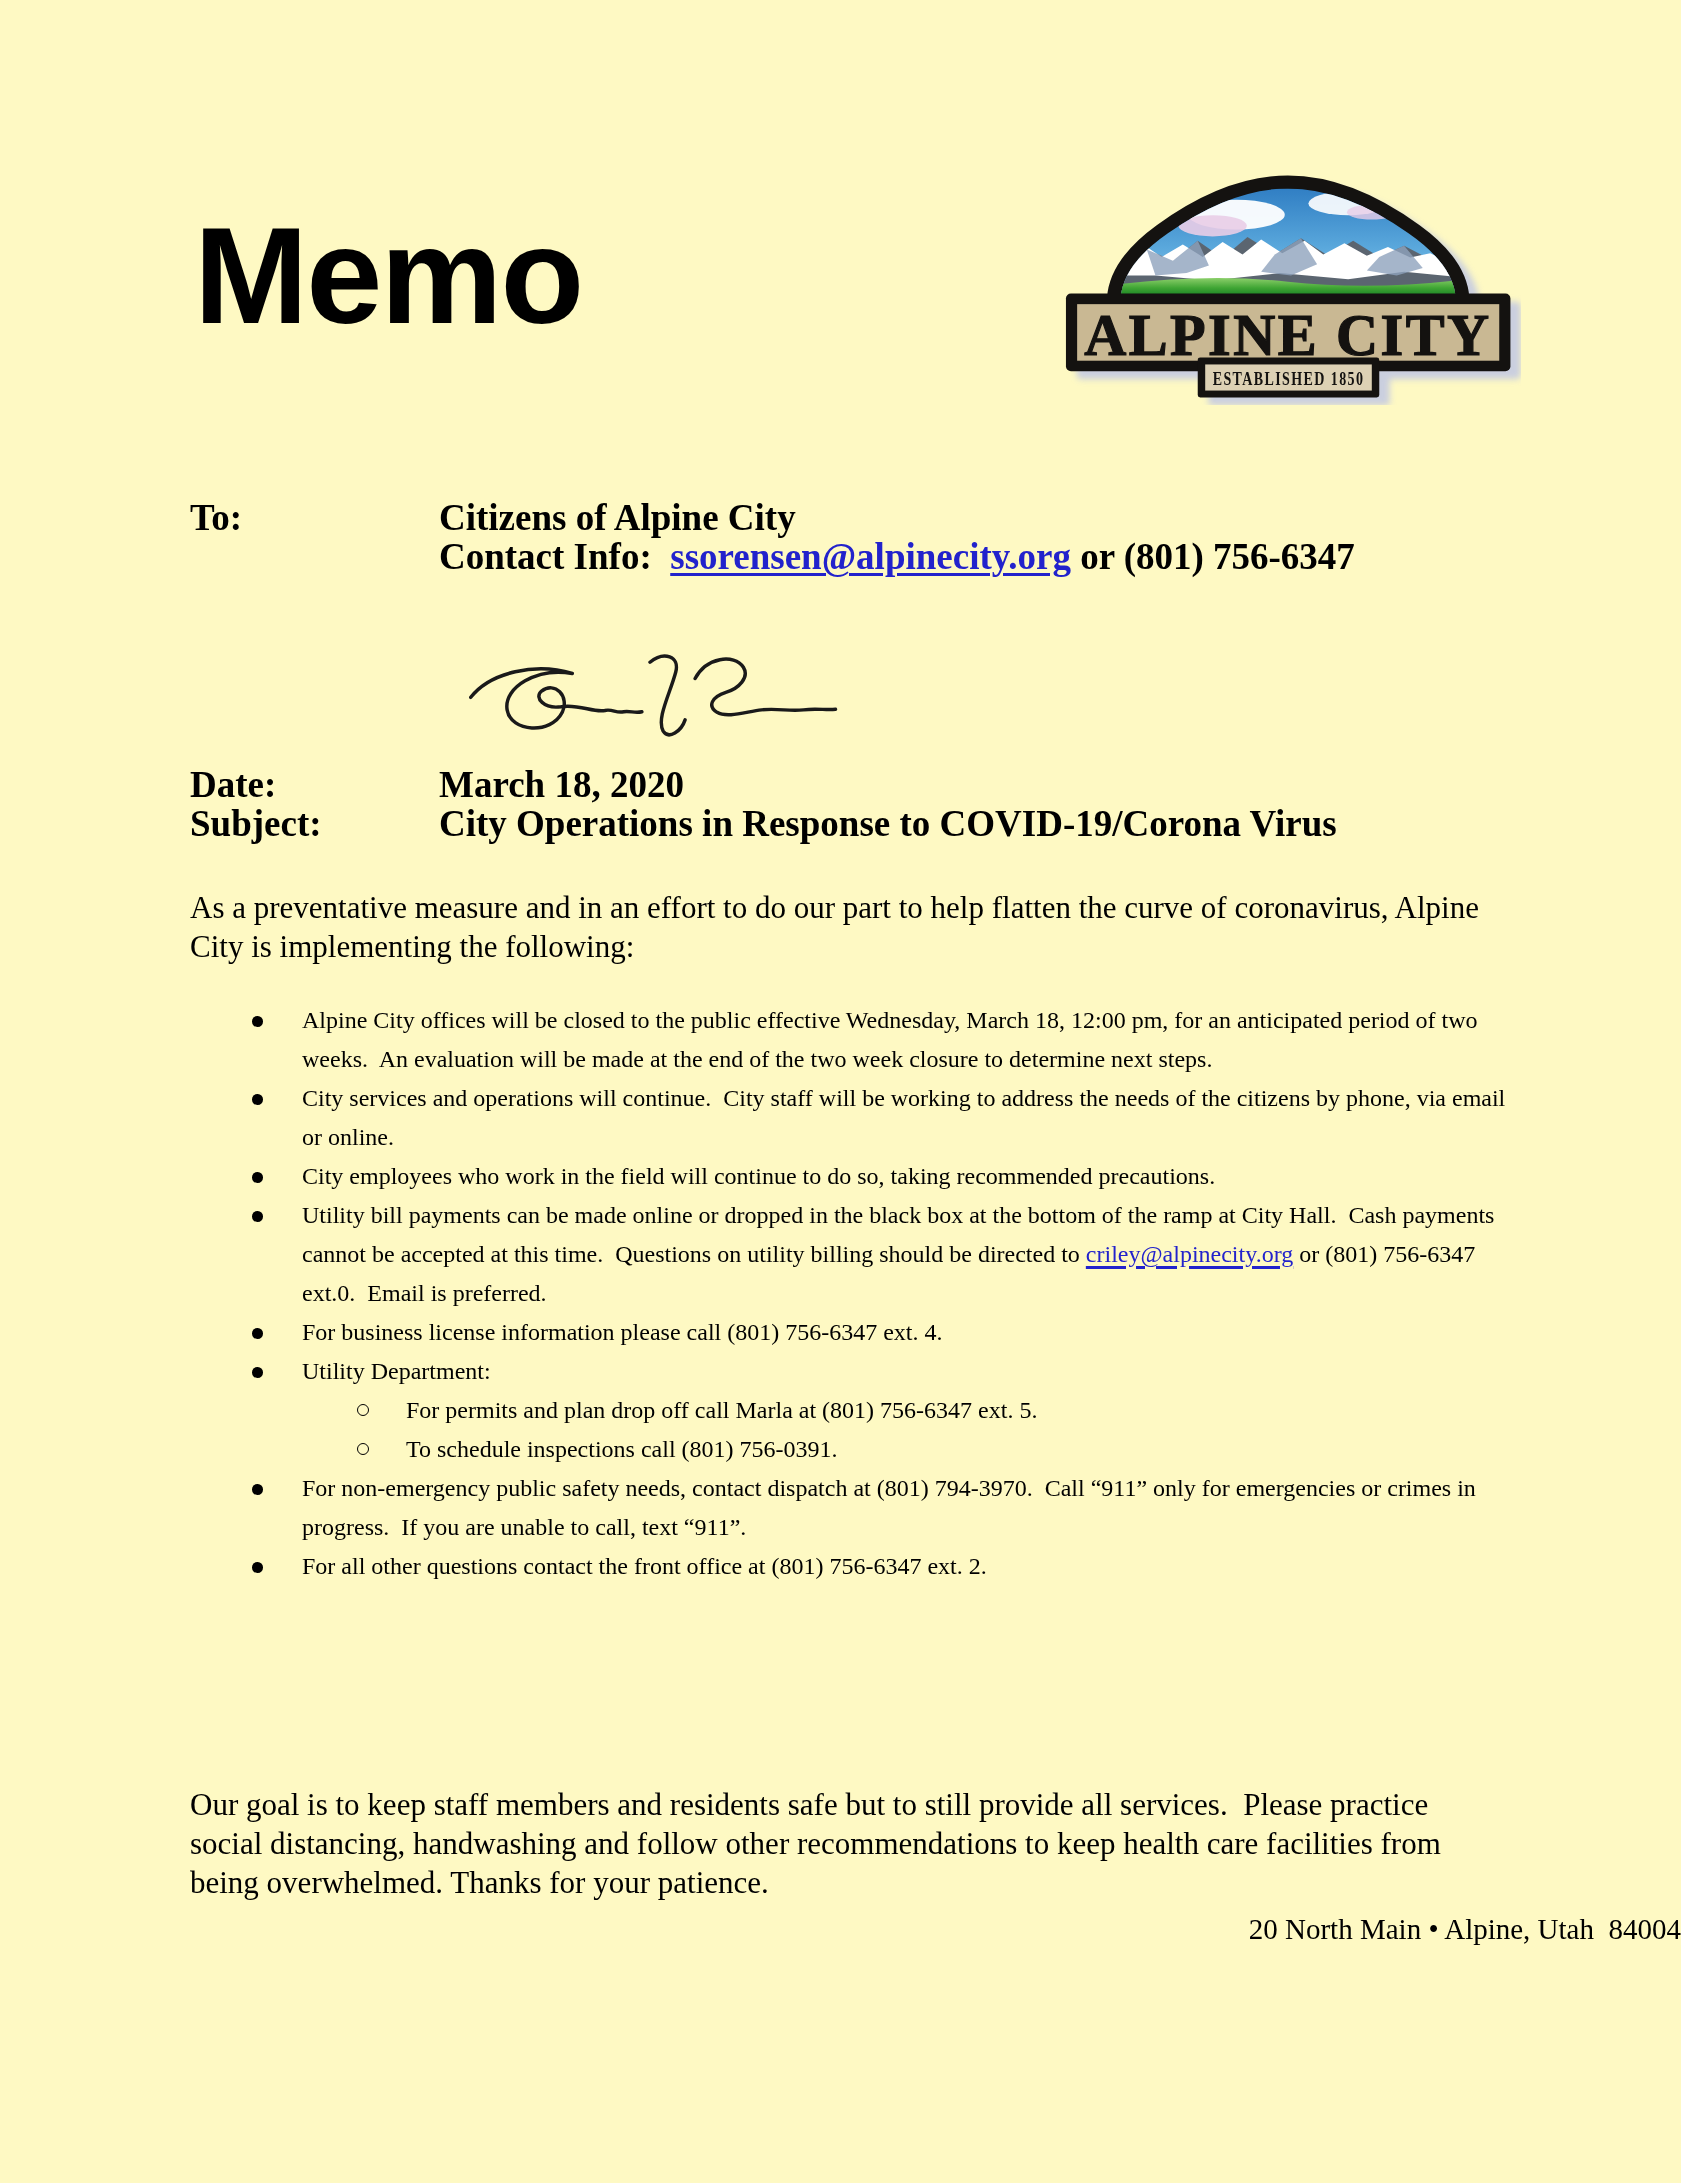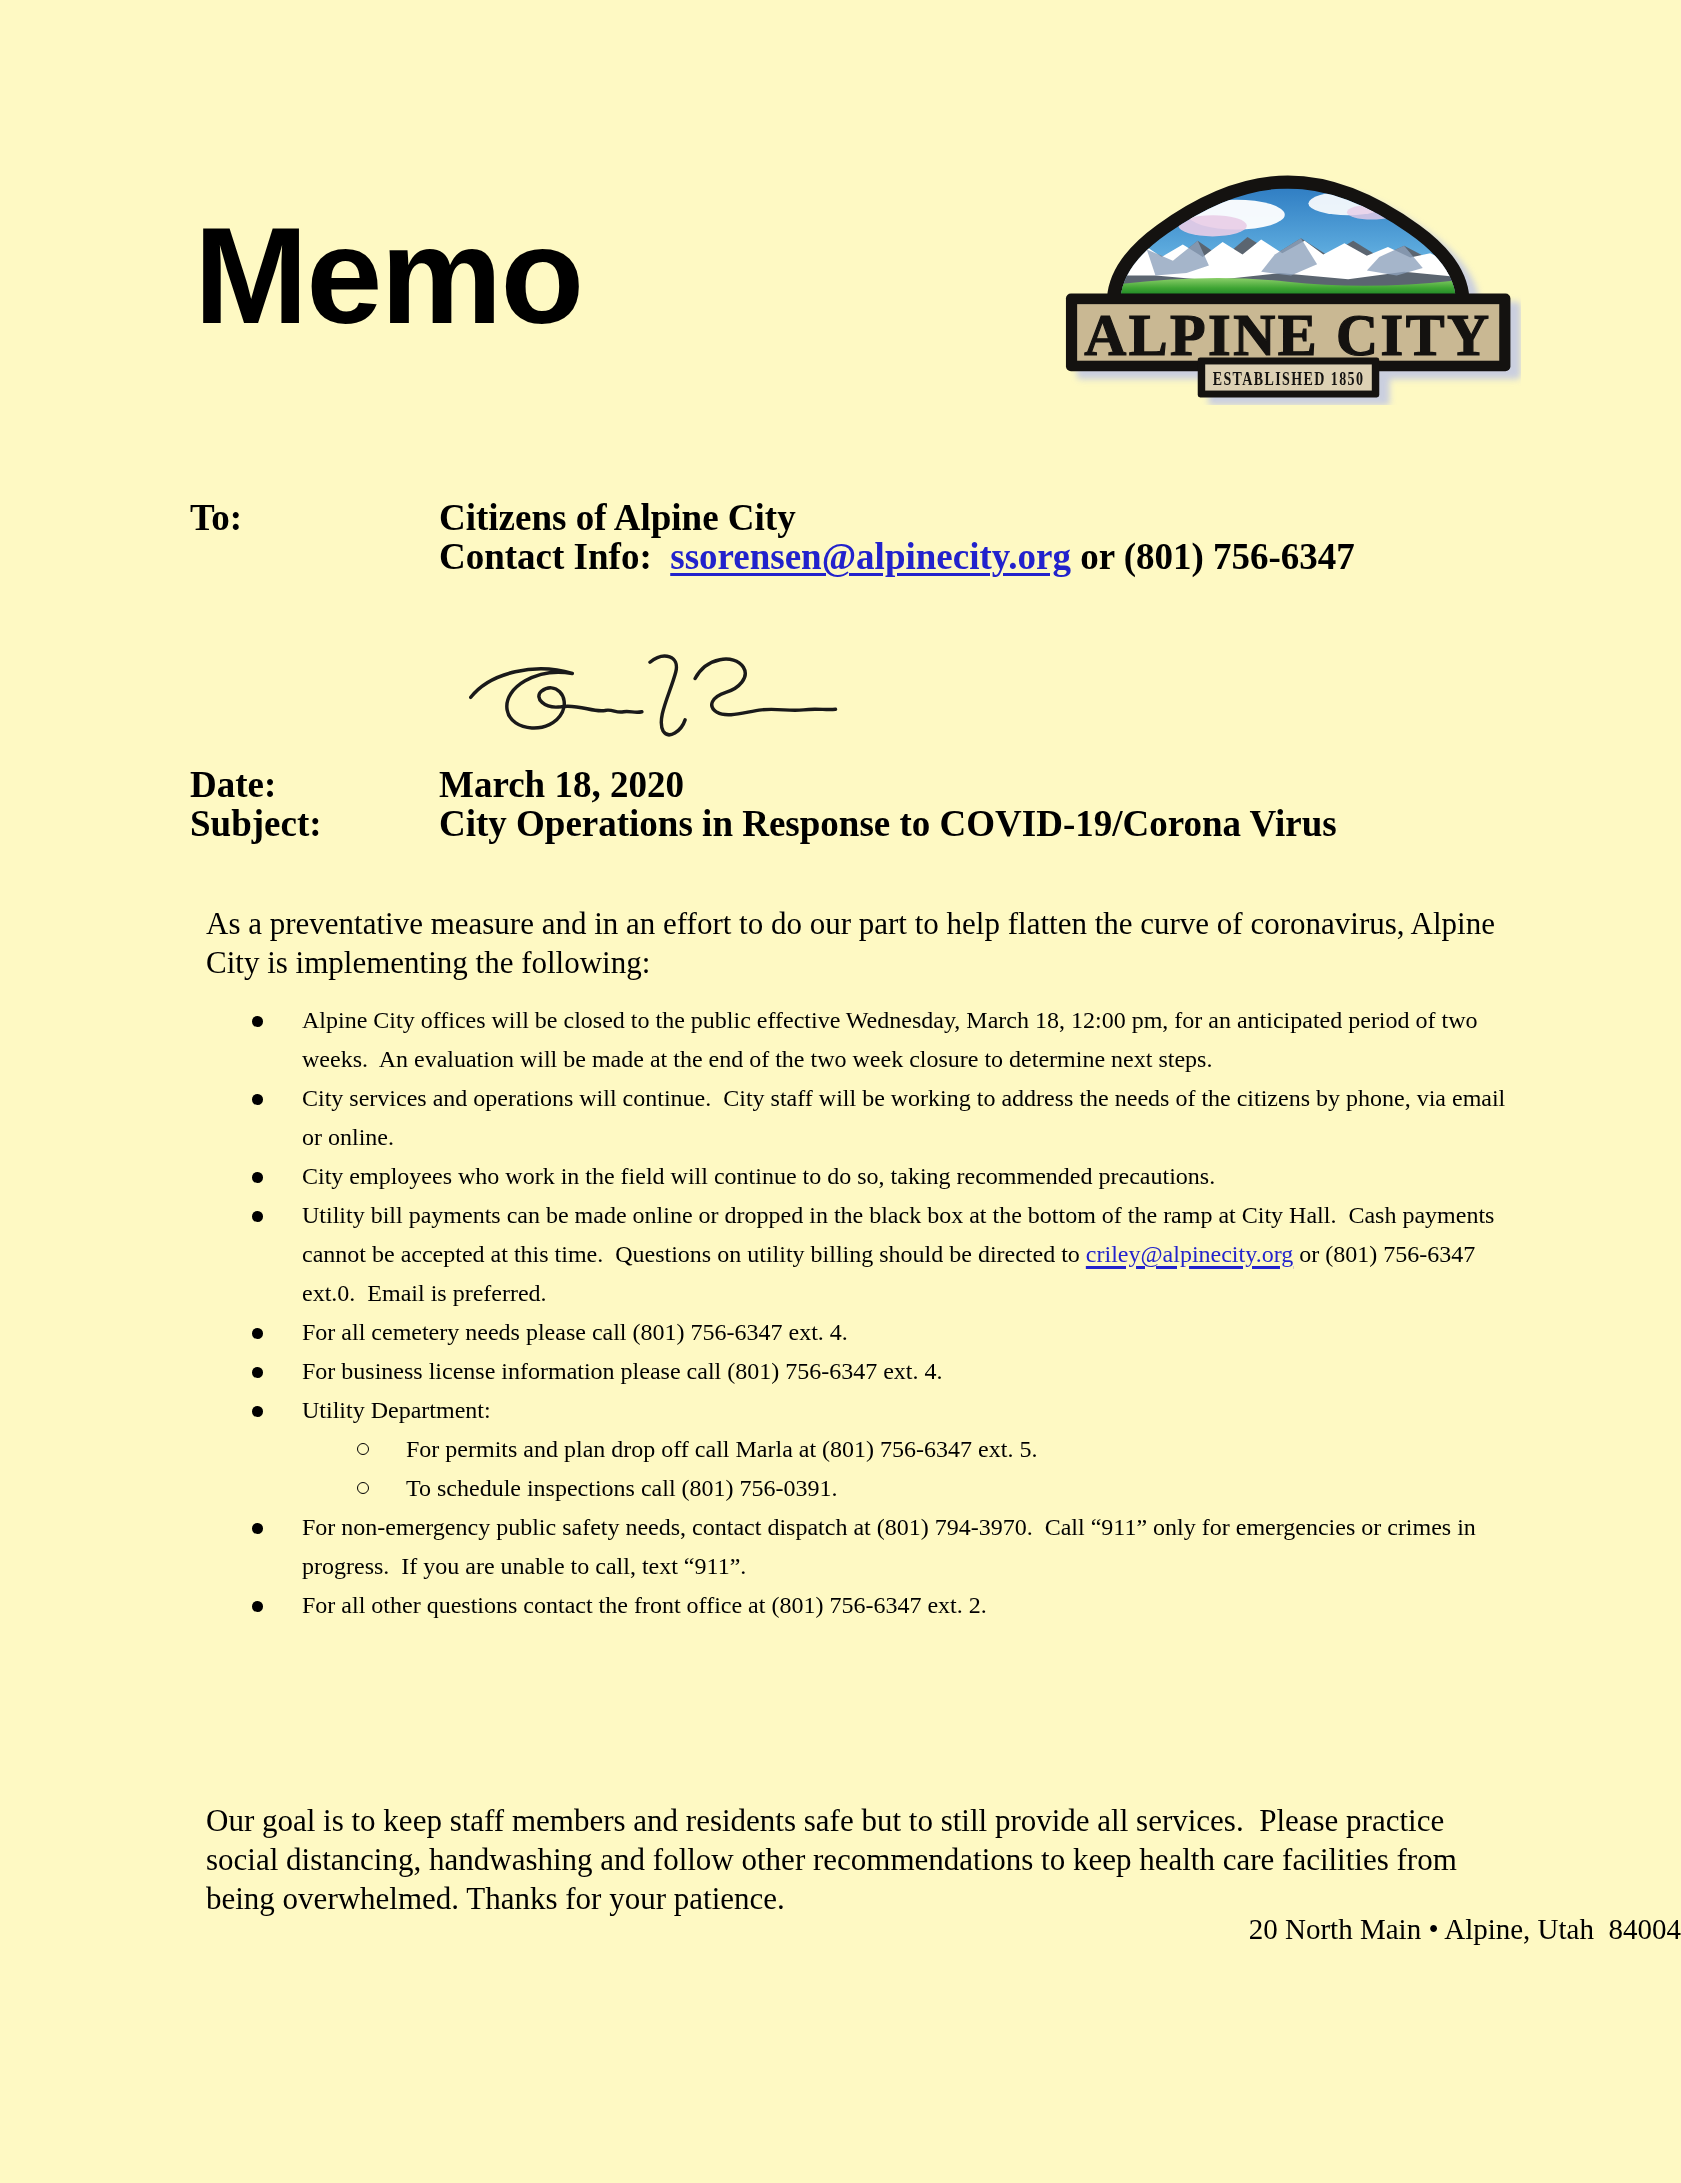--- a/index.html
+++ b/index.html
@@ -34,21 +34,21 @@
     text-decoration:underline;
     text-decoration-thickness:2.5px;
     text-underline-offset:4.4px;
     cursor:pointer;
   }
   
   .signature{position:absolute;left:462px;top:648px;width:376px;height:98px;}
   .signature svg{width:100%;height:100%;display:block;}
   
   .body-text{
-    position:absolute;left:190px;width:1312px;margin:16px;
+    position:absolute;left:190px;width:1312px;margin:0;
     font-size:31px;line-height:39px;
     white-space:pre-wrap;
   }
   .intro{top:888px;}
   .closing{top:1785px;}
   ul.bullets{
     position:absolute;left:190px;top:1001px;width:1331px;
     margin:0;padding:0;list-style:none;
     font-size:24px;line-height:39px;
   }
@@ -181,21 +181,20 @@
     </div>
   </div>
 
   <p class="body-text intro">As a preventative measure and in an effort to do our part to help flatten the curve of coronavirus, Alpine City is implementing the following:</p>
 
   <ul class="bullets">
       <li class="level1"><span class="marker-dot"></span><span class="li-text"><span>Alpine City offices will be closed to the public effective Wednesday, March 18, 12:00 pm, for an anticipated period of two weeks.  An evaluation will be made at the end of the two week closure to determine next steps.</span></span></li>
       <li class="level1"><span class="marker-dot"></span><span class="li-text"><span>City services and operations will continue.  City staff will be working to address the needs of the citizens by phone, via email or online.</span></span></li>
       <li class="level1"><span class="marker-dot"></span><span class="li-text"><span>City employees who work in the field will continue to do so, taking recommended precautions.</span></span></li>
       <li class="level1"><span class="marker-dot"></span><span class="li-text"><span>Utility bill payments can be made online or dropped in the black box at the bottom of the ramp at City Hall.  Cash payments cannot be accepted at this time.  Questions on utility billing should be directed to </span><a class="email-link" href="#">criley@alpinecity.org</a><span> or (801) 756-6347 ext.0.  Email is preferred.</span></span></li>
-      <li class="level1"><span class="marker-dot"></span><span class="li-text"><span>For all cemetery needs please call (801) 756-6347 ext. 4.</span></span></li>
       <li class="level1"><span class="marker-dot"></span><span class="li-text"><span>For business license information please call (801) 756-6347 ext. 4.</span></span></li>
       <li class="level1"><span class="marker-dot"></span><span class="li-text"><span>Utility Department:</span></span></li>
       <li class="level2"><span class="marker-circle"></span><span class="li-text"><span>For permits and plan drop off call Marla at (801) 756-6347 ext. 5.</span></span></li>
       <li class="level2"><span class="marker-circle"></span><span class="li-text"><span>To schedule inspections call (801) 756-0391.</span></span></li>
       <li class="level1"><span class="marker-dot"></span><span class="li-text"><span>For non-emergency public safety needs, contact dispatch at (801) 794-3970.  Call “911” only for emergencies or crimes in progress.  If you are unable to call, text “911”.</span></span></li>
       <li class="level1"><span class="marker-dot"></span><span class="li-text"><span>For all other questions contact the front office at (801) 756-6347 ext. 2.</span></span></li>
     </ul>
 
   <p class="body-text closing">Our goal is to keep staff members and residents safe but to still provide all services.  Please practice social distancing, handwashing and follow other recommendations to keep health care facilities from being overwhelmed. Thanks for your patience.</p>
 

